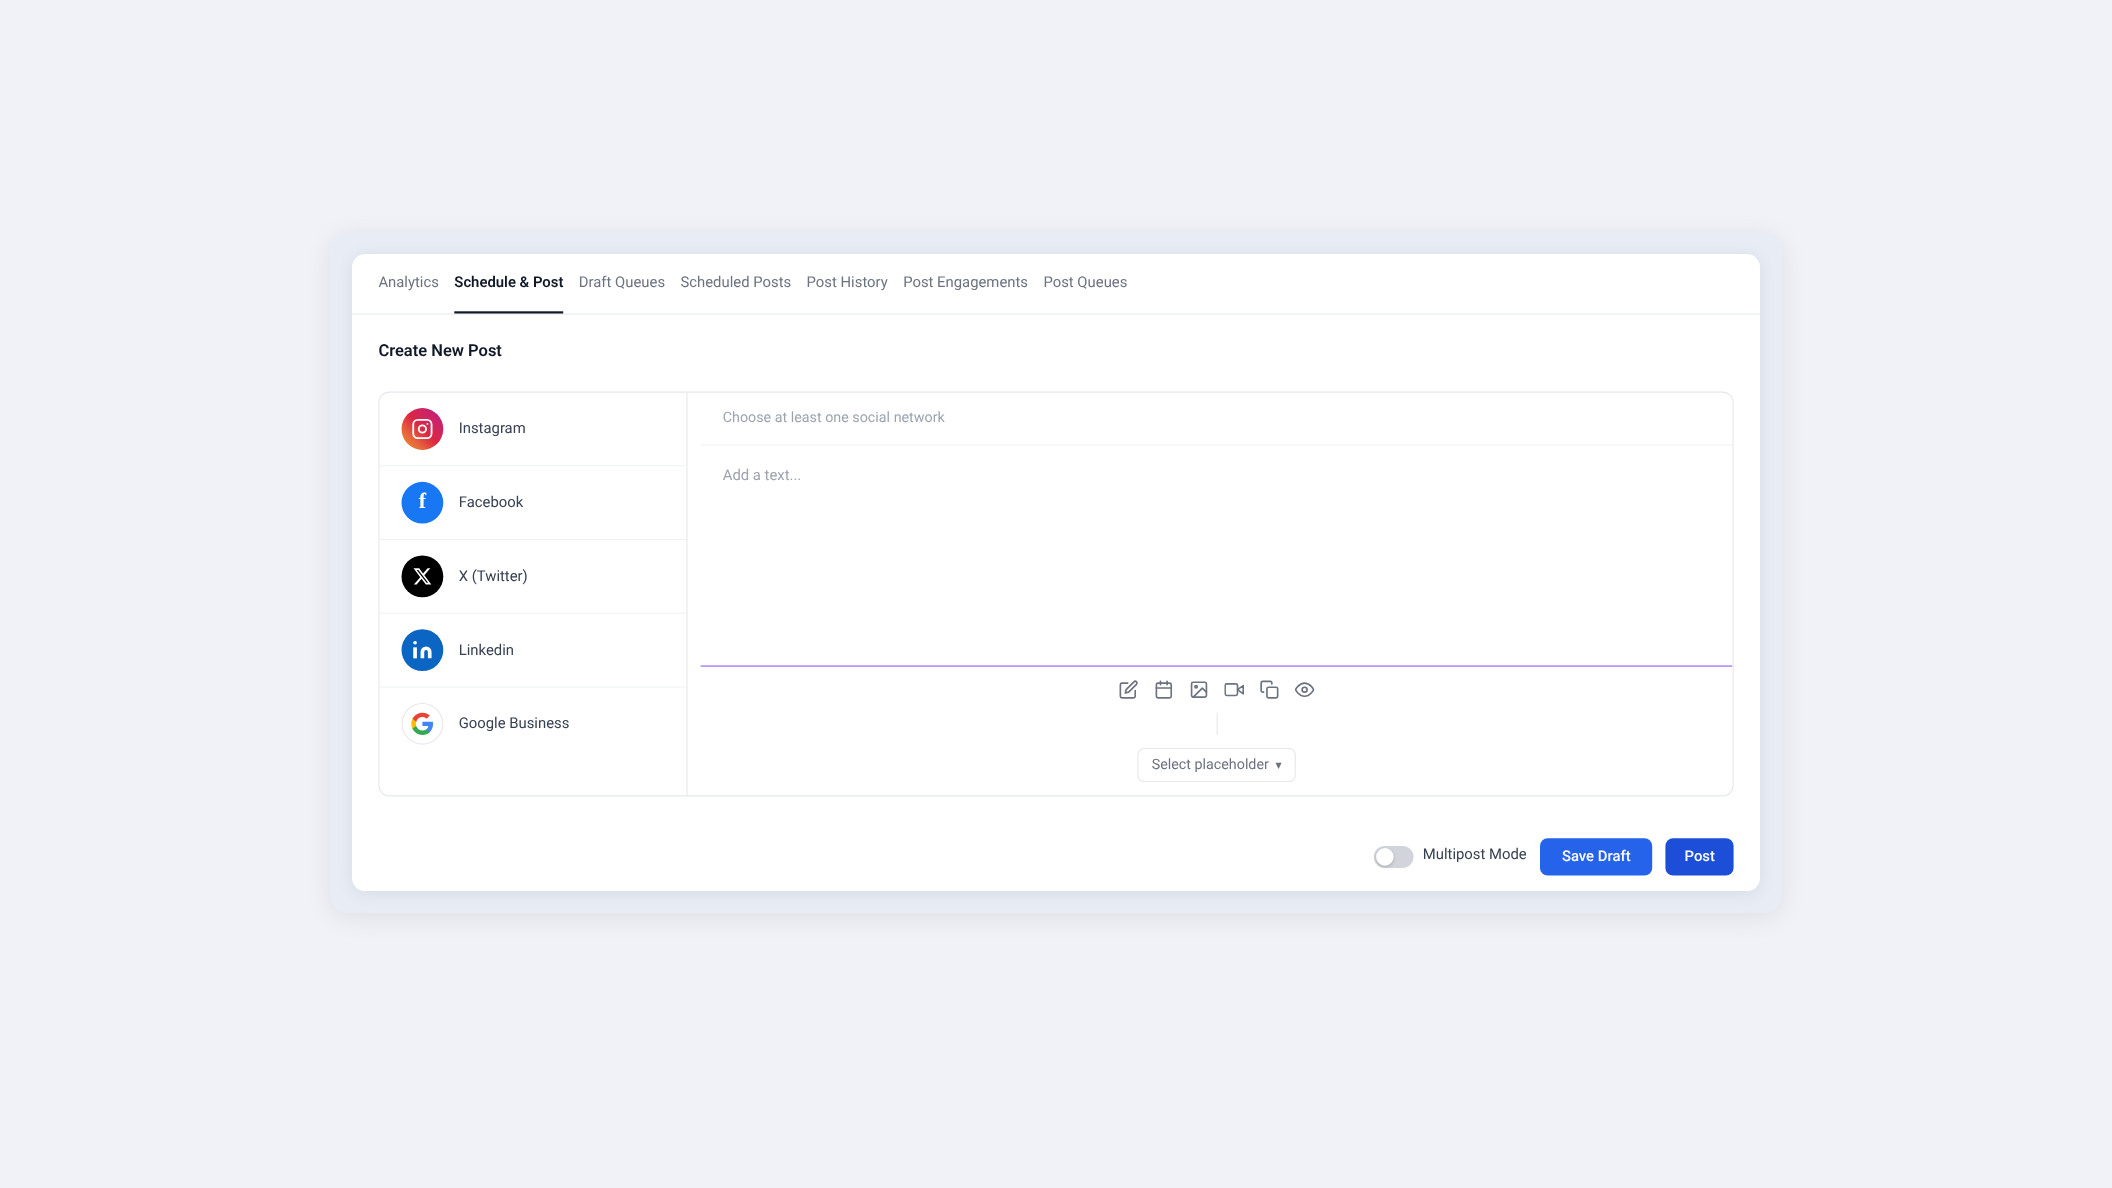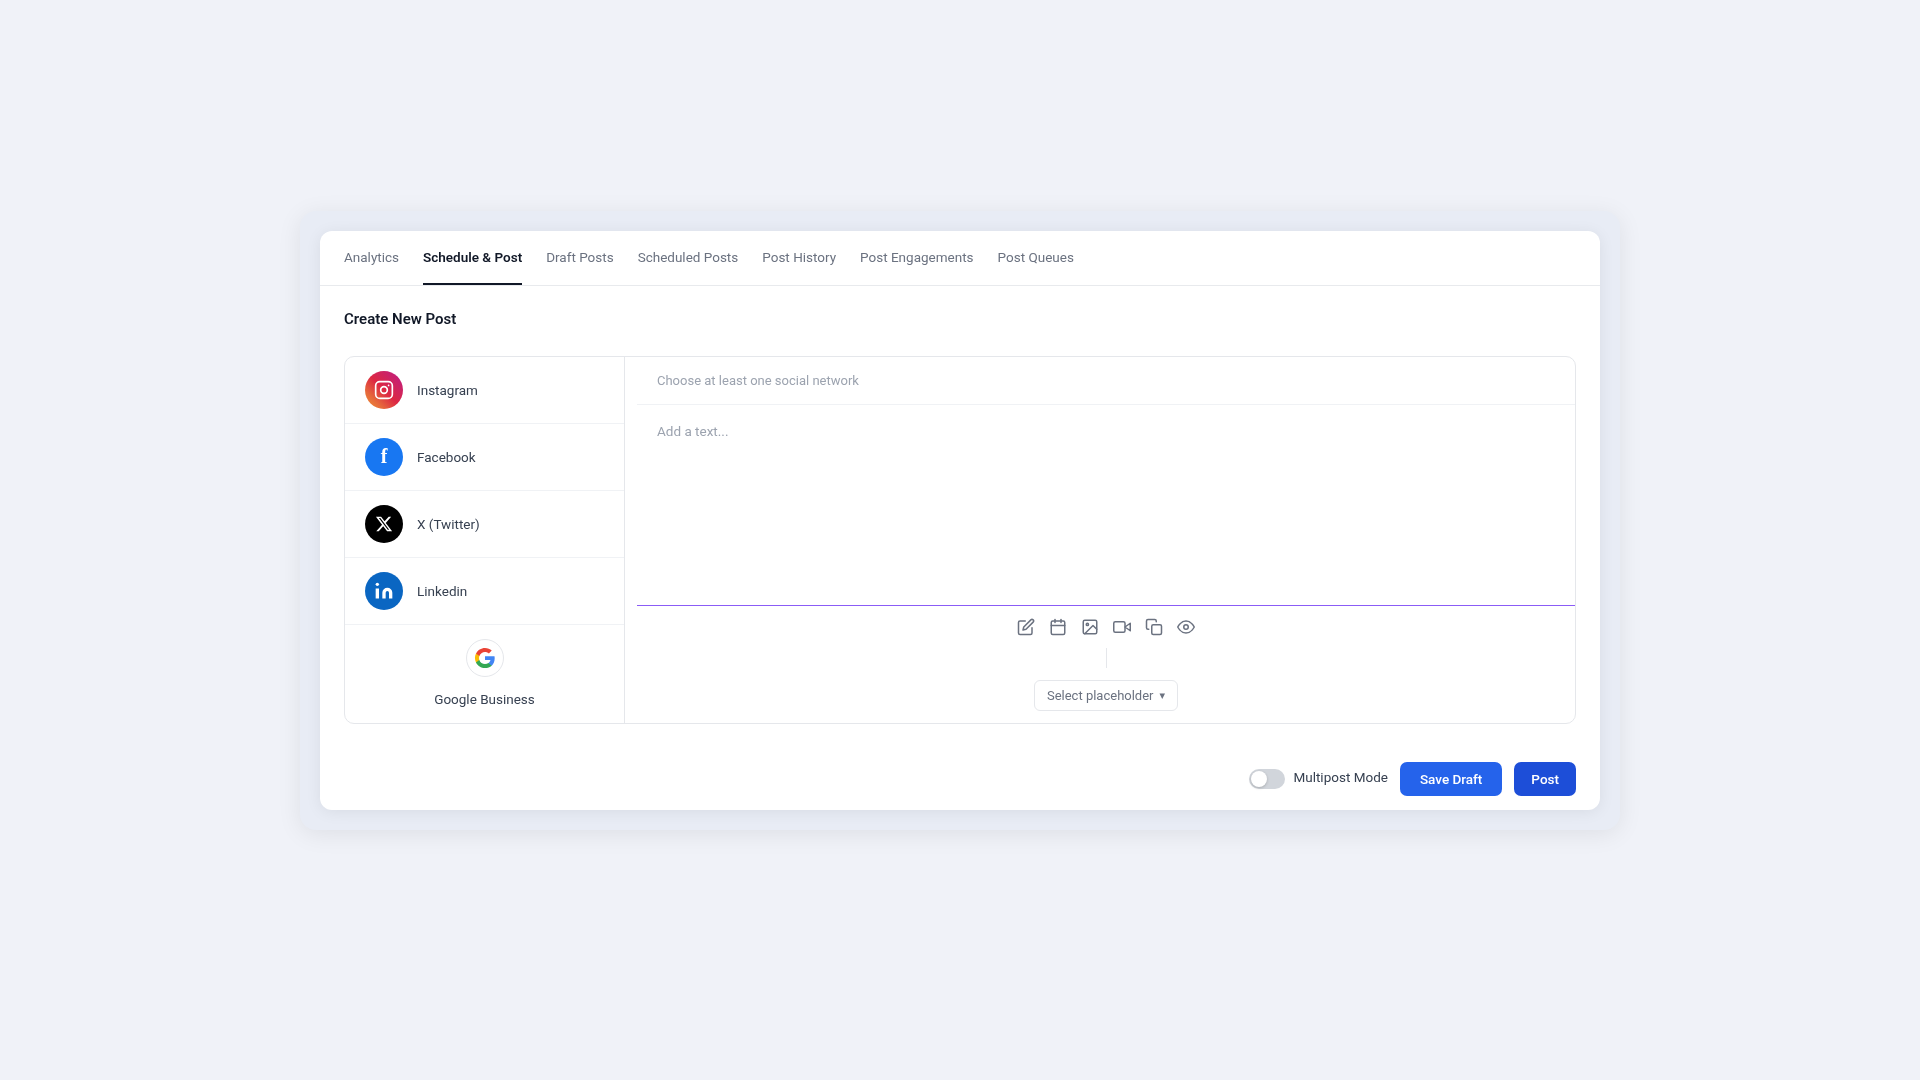--- a/index.html
+++ b/index.html
@@ -35,21 +35,21 @@
       box-shadow: 0 2px 16px rgba(0,0,0,0.07);
       overflow: hidden;
     }
 
     
     .nav-tabs {
       display: flex;
       align-items: center;
       padding: 0 24px;
       border-bottom: 1px solid #e8eaed;
-      gap: 24px;
+      gap: 14px;
     }
 
     .nav-tab {
       padding: 18px 0;
       font-size: 13.5px;
       color: #6b7280;
       cursor: pointer;
       border-bottom: 2px solid transparent;
       white-space: nowrap;
       font-weight: 400;
@@ -93,21 +93,20 @@
       align-items: center;
       gap: 14px;
       padding: 14px 20px;
       cursor: pointer;
       border-bottom: 1px solid #f0f2f5;
       transition: background 0.15s;
     }
 
     .social-item:last-child {
       border-bottom: none;
-      flex-direction: column;
     }
 
     .social-avatar {
       width: 38px;
       height: 38px;
       border-radius: 50%;
       display: flex;
       align-items: center;
       justify-content: center;
       flex-shrink: 0;
@@ -302,21 +301,21 @@
   </style>
 </head>
 <body>
 
 <div class="outer-wrapper">
   <div class="main-card">
 
     <nav class="nav-tabs">
       <div class="nav-tab">Analytics</div>
       <div class="nav-tab active">Schedule &amp; Post</div>
-      <div class="nav-tab">Draft Posts</div>
+      <div class="nav-tab">Draft Queues</div>
       <div class="nav-tab">Scheduled Posts</div>
       <div class="nav-tab">Post History</div>
       <div class="nav-tab">Post Engagements</div>
       <div class="nav-tab">Post Queues</div>
     </nav>
 
     <div class="content-area">
       <div class="section-title">Create New Post</div>
 
       <div class="create-post-layout">

